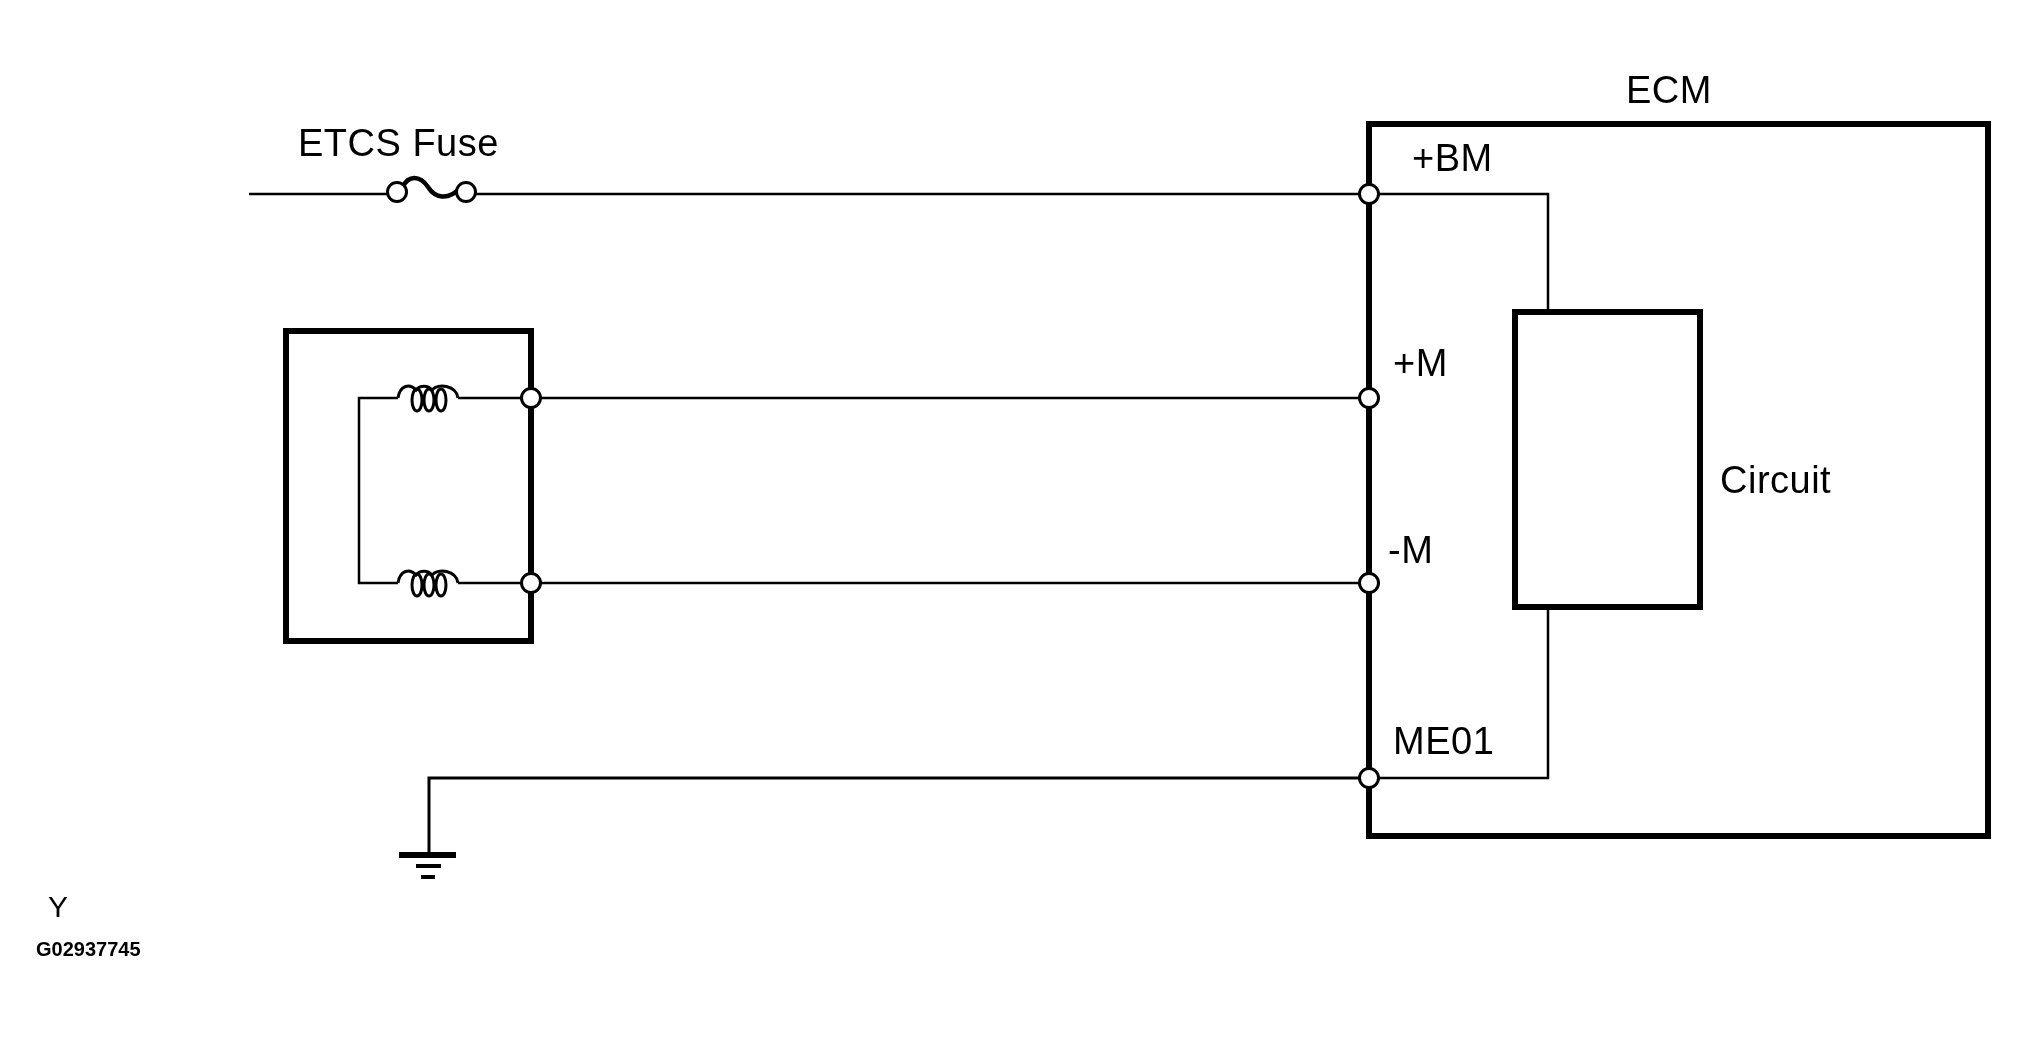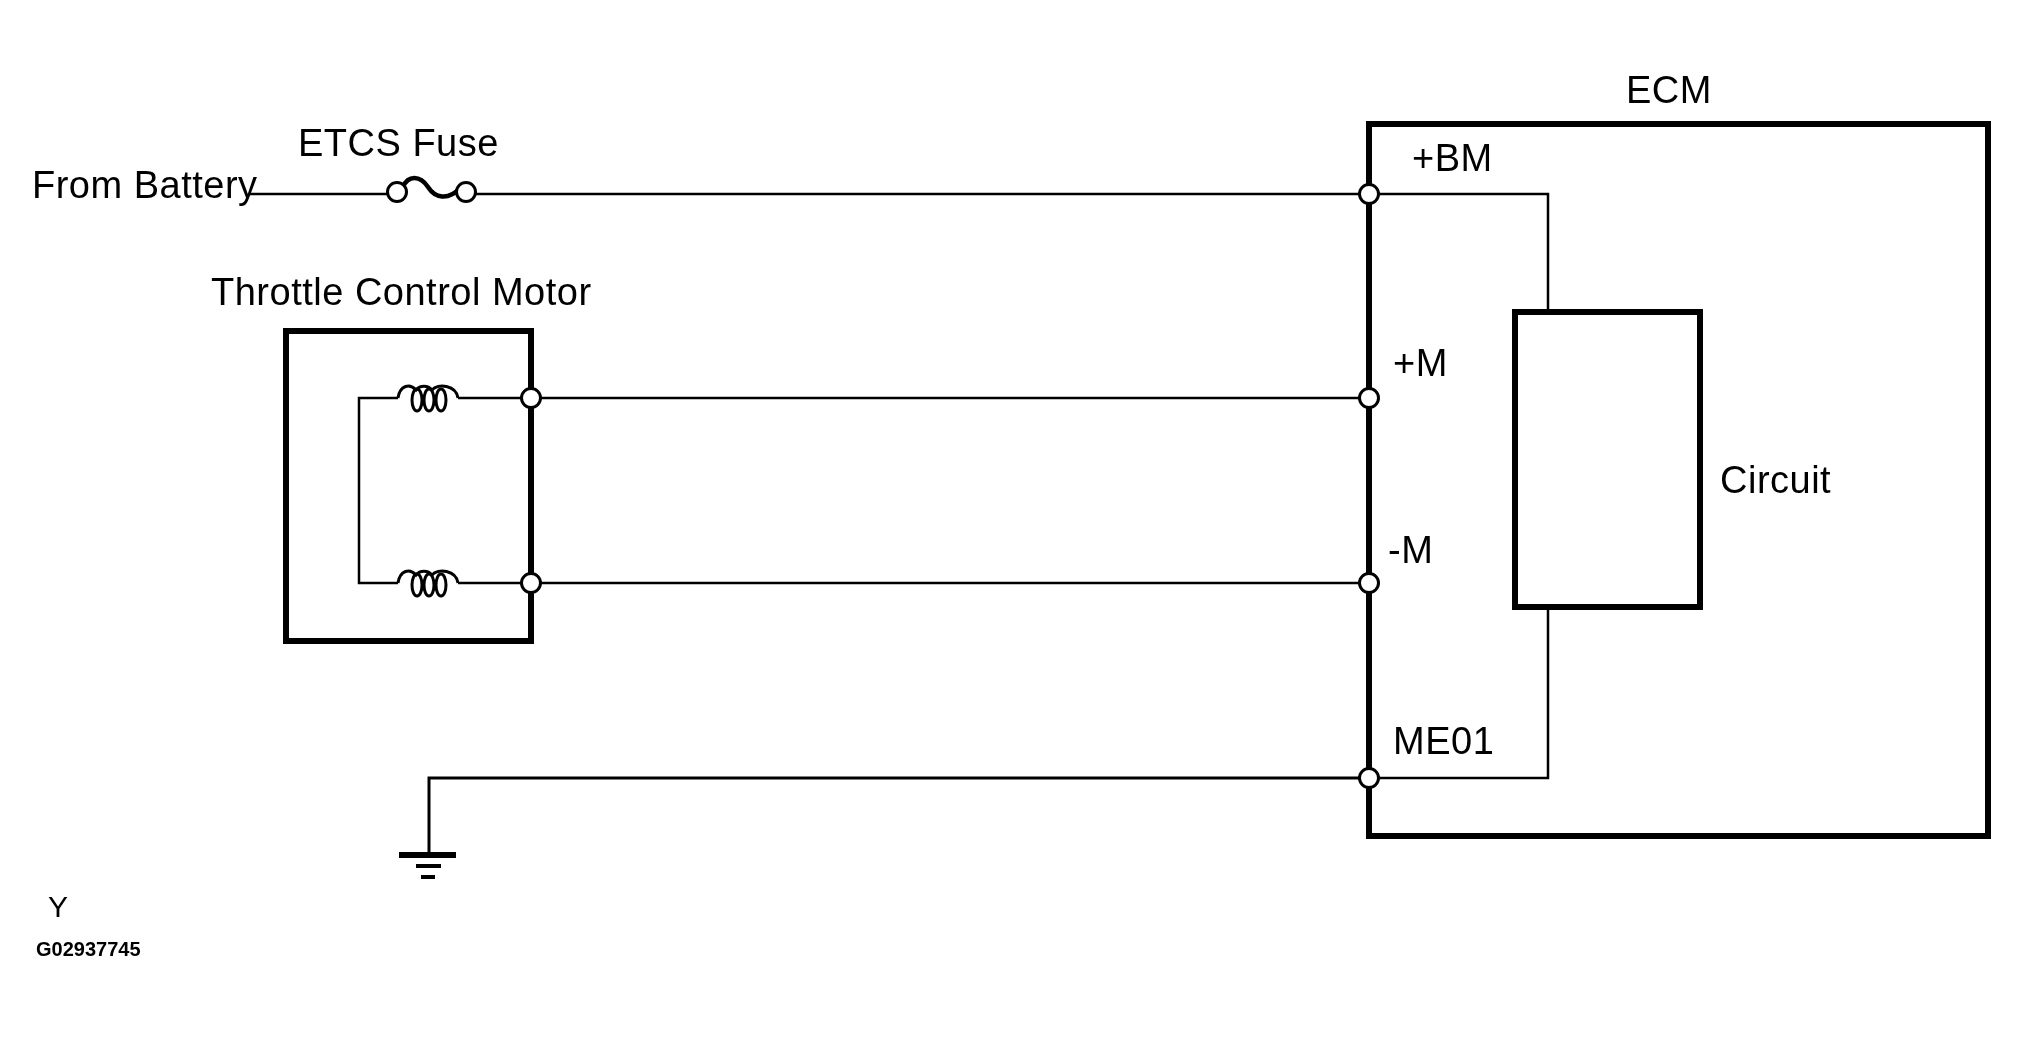--- a/index.html
+++ b/index.html
@@ -94,23 +94,21 @@
     </g>
 
     <circle cx="531" cy="398" r="9.5" fill="#fff" stroke="#000" stroke-width="3"></circle>
     <circle cx="531" cy="583" r="9.5" fill="#fff" stroke="#000" stroke-width="3"></circle>
     <circle cx="1369" cy="194" r="9.5" fill="#fff" stroke="#000" stroke-width="3"></circle>
     <circle cx="1369" cy="398" r="9.5" fill="#fff" stroke="#000" stroke-width="3"></circle>
     <circle cx="1369" cy="583" r="9.5" fill="#fff" stroke="#000" stroke-width="3"></circle>
     <circle cx="1369" cy="778" r="9.5" fill="#fff" stroke="#000" stroke-width="3"></circle>
   </svg>
 
-  <div class="lbl lbl-from-battery">From Battery</div>
   <div class="lbl lbl-etcs-fuse">ETCS Fuse</div>
-  <div class="lbl lbl-throttle-motor">Throttle Control Motor</div>
   <div class="lbl lbl-ecm">ECM</div>
   <div class="lbl lbl-pin-bm">+BM</div>
   <div class="lbl lbl-pin-mplus">+M</div>
   <div class="lbl lbl-pin-mminus">-M</div>
   <div class="lbl lbl-pin-me01">ME01</div>
   <div class="lbl lbl-mcc-line2">Circuit</div>
   <div class="lbl lbl-y-marker">Y</div>
   <div class="lbl lbl-figure-code">G02937745</div>
 
 </div>

